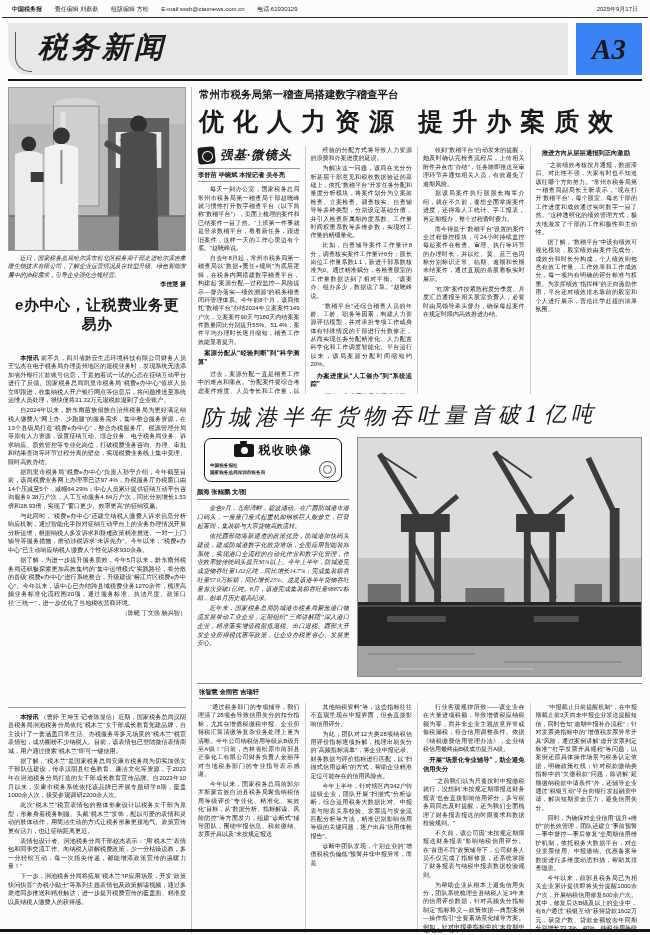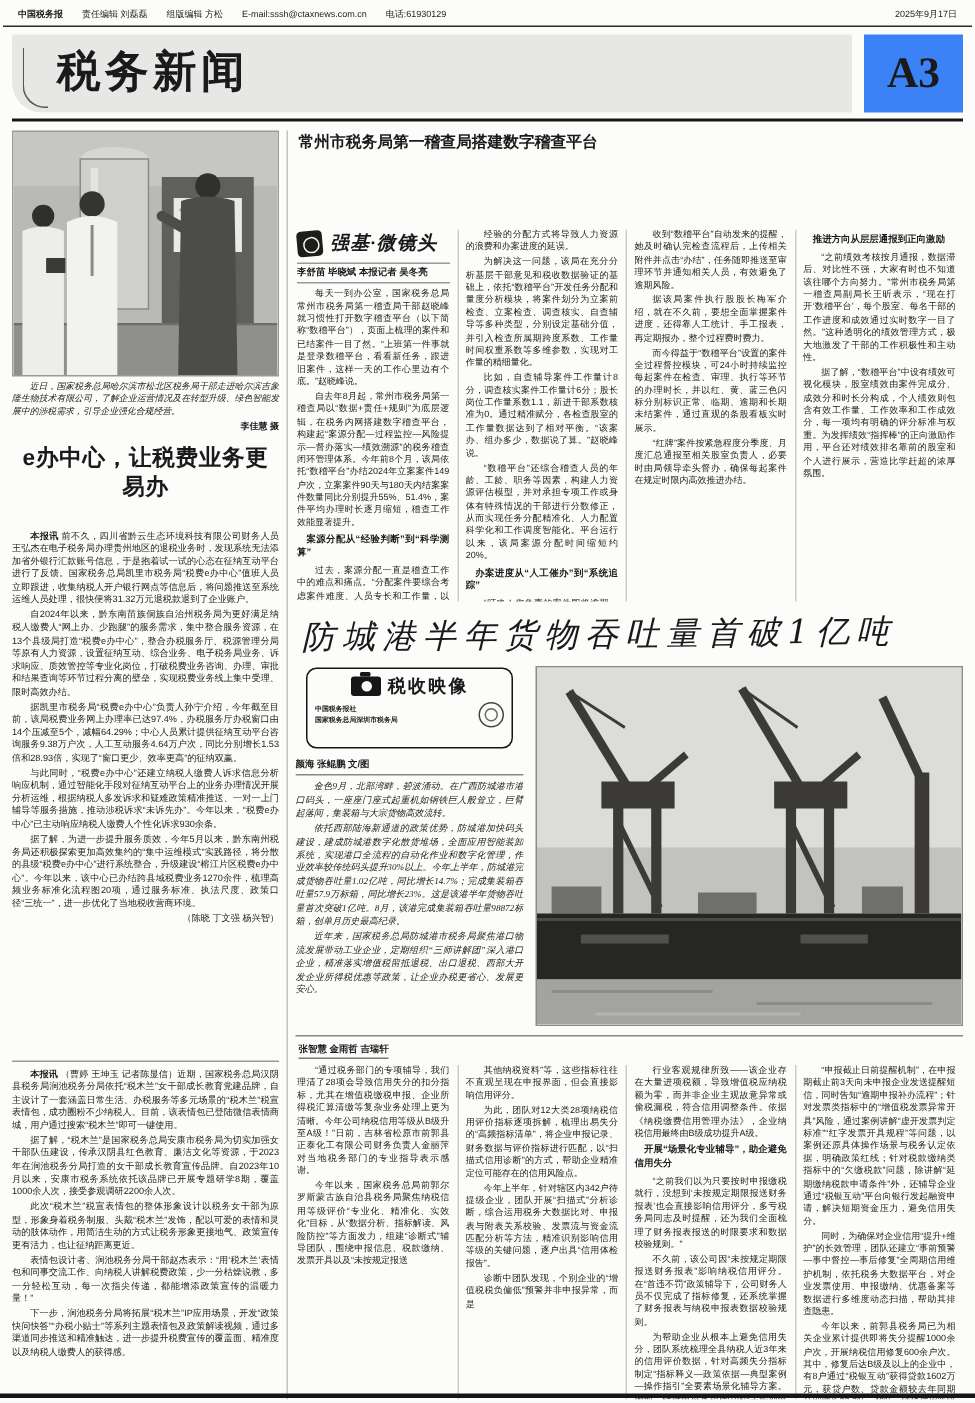--- a/index.html
+++ b/index.html
@@ -3,21 +3,21 @@
 <meta charset="utf-8">
 <style>
   html,body{margin:0;padding:0;}
   body{width:650px;height:935px;background:#e9e9e7;font-family:"Liberation Sans","DejaVu Sans",sans-serif;}
   .page{position:relative;width:650px;height:935px;background:#fcfcfa;color:#1a1a1a;overflow:hidden;}
   
   .topbar{display:flex;justify-content:space-between;align-items:flex-end;padding:5px 10px 3px;font-size:6px;color:#222;border-bottom:1px solid #2a2a2a;margin:0 2px;}
   .topbar-left span{margin-right:11px;}
   .paper-name{font-weight:bold;}
   
-  .masthead{display:flex;align-items:stretch;margin:5px 8px 0;gap:8px;}
+  .masthead{display:flex;align-items:stretch;margin:5px 8px 0;gap:8px;font-style:italic;}
   .band{flex:1;background:#e7e7e5;padding:5px 0 7px 30px;border-bottom-left-radius:20px;position:relative;}
   .band::before{content:"";position:absolute;left:7px;top:9px;bottom:3px;width:16px;border-left:1px solid #555;border-bottom:1px solid #555;border-bottom-left-radius:15px;}
   .band h1{margin:0;font-family:"Liberation Serif","DejaVu Serif",serif;font-size:29px;font-weight:900;letter-spacing:3px;}
   .pagebox{width:66px;background:#3b82f6;display:flex;align-items:center;justify-content:center;font-family:"Liberation Serif","DejaVu Serif",serif;font-size:29px;font-weight:700;}
   .masthead-rule{height:2px;background:#161616;margin:4px 8px 0;}
   
   .content{display:flex;padding:6px 8px 0;gap:5px;height:846px;overflow:hidden;}
   .left-col{width:178px;flex:none;display:flex;flex-direction:column;min-width:0;}
   .v-rule{width:1px;background:#c2c2c0;flex:none;}
   .right-col{flex:1;min-width:0;display:flex;flex-direction:column;}
@@ -32,35 +32,35 @@
   .art-body .para b{font-weight:800;}
   .art-body .sig{text-align:right;margin-top:2px;}
   .art-body1{height:348px;overflow:hidden;flex:none;}
   .divider{border-top:1px solid #999;margin:5px 0 5px;}
   .art2-title{text-align:center;font-size:13.5px;font-weight:800;margin:0 0 4px;letter-spacing:.2px;}
   .art-body2{flex:1;overflow:hidden;}
   
   .kicker{font-size:10.5px;font-weight:700;margin:1px 0 3px 2px;}
   .main-headline{font-family:"Liberation Serif","DejaVu Serif",serif;font-size:25px;font-weight:900;letter-spacing:9px;margin:0 0 8px 2px;white-space:nowrap;}
   .cols{display:flex;overflow:hidden;}
-  .main-cols{height:248px;flex:none;margin-top:48px;}
+  .main-cols{height:248px;flex:none;}
   .mcol{flex:1;min-width:0;padding:0 5px;border-left:1px solid #ccc;font-size:6px;line-height:1.4;text-align:justify;}
   .mcol:first-child{border-left:none;padding-left:1px;}
   .mcol .para{margin:0 0 1.5px;text-indent:2em;}
   .mcol .subhead,.art-body .subhead{font-weight:800;text-indent:1em;margin:3px 0;font-size:6.3px;}
   .badge-row{display:flex;align-items:center;gap:5px;padding:1px 0 3px;}
   .stamp-icon{width:17px;height:17px;background:#1d1d1b;border-radius:3px;transform:rotate(-5deg);position:relative;flex:none;}
   .stamp-icon::after{content:"";position:absolute;left:4px;top:4px;width:9px;height:9px;border:1px solid #f2f2f0;border-radius:50%;}
   .badge-title{font-family:"Liberation Serif","DejaVu Serif",serif;font-style:italic;font-weight:900;font-size:12.5px;letter-spacing:1px;white-space:nowrap;}
   .byline{font-weight:700;font-size:6.3px;border-top:1px solid #999;border-bottom:1px solid #999;padding:2px 0;margin-bottom:3px;}
   
   .callig{font-family:"DejaVu Serif","Liberation Serif",serif;font-style:italic;font-size:22px;letter-spacing:5px;margin:7px 0 6px 4px;transform:rotate(-.6deg);white-space:nowrap;}
   .photo-story{display:flex;gap:8px;height:240px;overflow:hidden;flex:none;}
   .ps-left{width:152px;flex:none;display:flex;flex-direction:column;min-width:0;}
-  .ps-badge{border:1.5px solid #151515;border-radius:7px;padding:3px 5px 13px;width:126px;margin:1px auto 5px;flex:none;}
+  .ps-badge{border:1.5px solid #151515;border-radius:7px;padding:3px 5px 3px;width:126px;margin:1px auto 5px;flex:none;}
   .ps-badge-row1{display:flex;align-items:center;gap:5px;justify-content:center;}
   .camera-icon{width:20px;height:13px;background:#161616;border-radius:2px;position:relative;flex:none;}
   .camera-icon::before{content:"";position:absolute;top:-3px;left:6px;width:7px;height:3px;background:#161616;border-radius:1px;}
   .camera-icon::after{content:"";position:absolute;left:7px;top:3px;width:7px;height:7px;background:#fcfcfa;border-radius:50%;}
   .ps-badge-title{font-weight:900;font-size:12px;letter-spacing:1.5px;white-space:nowrap;}
   .ps-badge-row2{display:flex;align-items:center;gap:4px;margin-top:2px;}
   .ps-orgs{flex:1;font-size:4.6px;line-height:1.35;font-weight:700;color:#222;}
   .seal-icon{width:15px;height:15px;border:1px solid #444;border-radius:50%;position:relative;flex:none;}
   .seal-icon::after{content:"";position:absolute;left:3px;top:3px;width:7px;height:7px;border:1px solid #666;border-radius:50%;}
   .ps-byline{font-weight:700;font-size:6.3px;border-bottom:1px solid #888;padding-bottom:2px;margin:1px 0 4px;flex:none;}
@@ -148,20 +148,21 @@
           <p class="para">表情包设计者、涧池税务分局干部赵杰表示：“用‘税木兰’表情包和同事交流工作、向纳税人讲解税费政策，少一分枯燥说教，多一分轻松互动，每一次指尖传递，都能增添政策宣传的温暖力量！”</p>
           <p class="para">下一步，涧池税务分局将拓展“税木兰”IP应用场景，开发“政策快问快答”“办税小贴士”等系列主题表情包及政策解读视频，通过多渠道同步推送和精准触达，进一步提升税费宣传的覆盖面、精准度以及纳税人缴费人的获得感。</p>
         </div>
     </aside>
 
     <div class="v-rule"></div>
 
     <main class="right-col">
 
       <div class="kicker">常州市税务局第一稽查局搭建数字稽查平台</div>
+      <h2 class="main-headline">优化人力资源 提升办案质效</h2>
 
       <div class="cols main-cols">
         <div class="mcol">
           <div class="badge-row">
             <span class="stamp-icon"></span>
             <span class="badge-title">强基·微镜头</span>
           </div>
           <div class="byline">李舒苗 毕晓斌 本报记者 吴冬亮</div>
           <div>
               <p class="para">每天一到办公室，国家税务总局常州市税务局第一稽查局干部赵晓峰就习惯性打开数字稽查平台（以下简称“数稽平台”），页面上梳理的案件和已结案件一目了然。“上班第一件事就是登录数稽平台，看看新任务，跟进旧案件，这样一天的工作心里边有个底。”赵晓峰说。</p>

